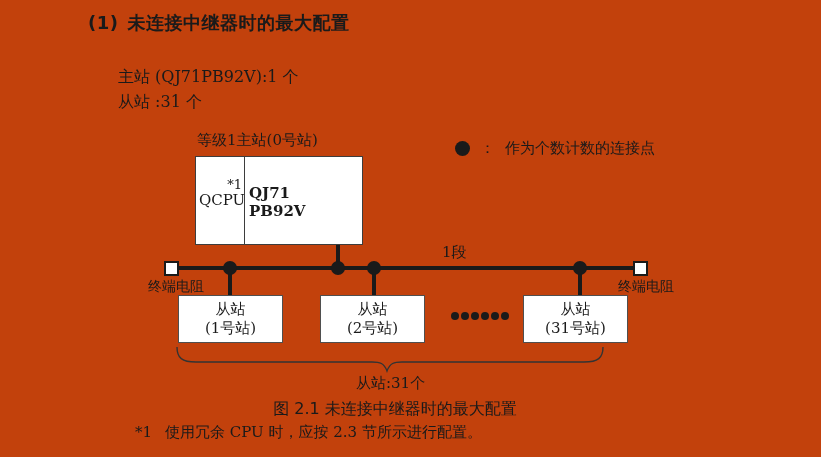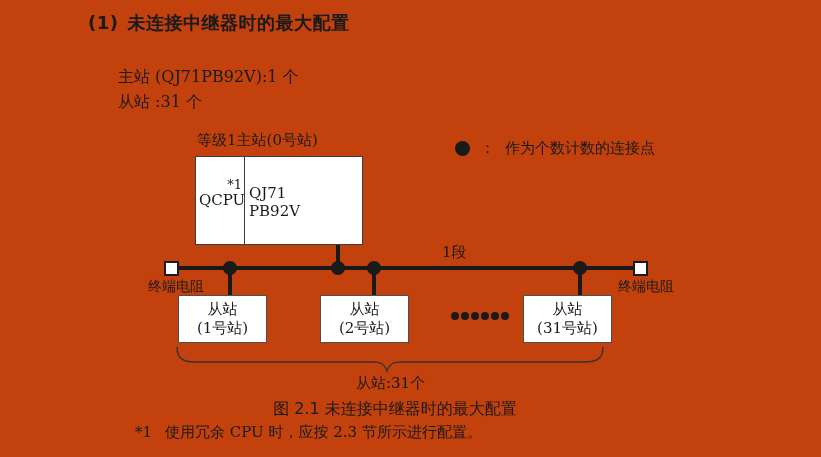--- a/index.html
+++ b/index.html
@@ -32,21 +32,21 @@
     left: 195px; top: 156px; width: 168px; height: 89px;
     border: 1px solid #3d3d3d; box-sizing: border-box;
     display: flex; background: #ffffff;
   }
   .cell { box-sizing: border-box; position: relative; font-size: 15px; }
   .cell + .cell { border-left: 1px solid #3d3d3d; }
   .cell-power { width: 71px; display: flex; align-items: center; justify-content: center; }
   .cell-cpu { width: 48px; }
   .cell-cpu .note-ref { position: absolute; top: 20px; right: 2px; font-size: 13px; }
   .cell-cpu .cpu-name { position: absolute; top: 34px; left: 3px; }
-  .cell-pb { width: 48px; padding: 27px 0 0 4px; line-height: 18px; }
+  .cell-pb { width: 48px; padding: 27px 0 0 4px; line-height: 18px; font-weight: bold; }
 
   
   .legend { left: 455px; top: 139px; display: flex; align-items: center; font-size: 15px; white-space: nowrap; }
   .legend-dot { width: 15px; height: 15px; border-radius: 50%; background: #1a1a1a; margin-right: 10px; }
   .legend-sep { margin-right: 10px; }
 
   
   .bus-line { left: 172px; top: 266px; width: 470px; height: 4px; background: #1a1a1a; }
   .term-square {
     width: 11px; height: 11px; background: #ffffff;
@@ -63,21 +63,21 @@
   .drop-master { left: 336px; top: 245px; height: 23px; }
   .drop-s1 { left: 228px; top: 268px; height: 28px; }
   .drop-s2 { left: 372px; top: 268px; height: 28px; }
   .drop-s31 { left: 578px; top: 268px; height: 28px; }
 
   .conn-dot { width: 14px; height: 14px; border-radius: 50%; background: #1a1a1a; top: 261px; }
   .dot-1 { left: 223px; } .dot-2 { left: 331px; } .dot-3 { left: 367px; } .dot-4 { left: 573px; }
 
   
   .slave-box {
-    top: 295px; width: 89px; height: 48px;
+    top: 295px; width: 105px; height: 48px;
     border: 1px solid #4f4f4f; box-sizing: border-box; background: #ffffff;
     display: flex; flex-direction: column; align-items: center; justify-content: center;
     font-size: 15px; line-height: 19px; text-align: center;
   }
   .slave-1 { left: 178px; } .slave-2 { left: 320px; } .slave-31 { left: 523px; }
   .ellipsis { left: 451px; top: 312px; display: flex; gap: 2px; align-items: center; }
   .ellipsis i { display: block; width: 8px; height: 8px; border-radius: 50%; background: #1a1a1a; }
 
   
   .brace-svg { left: 176px; top: 346px; }

